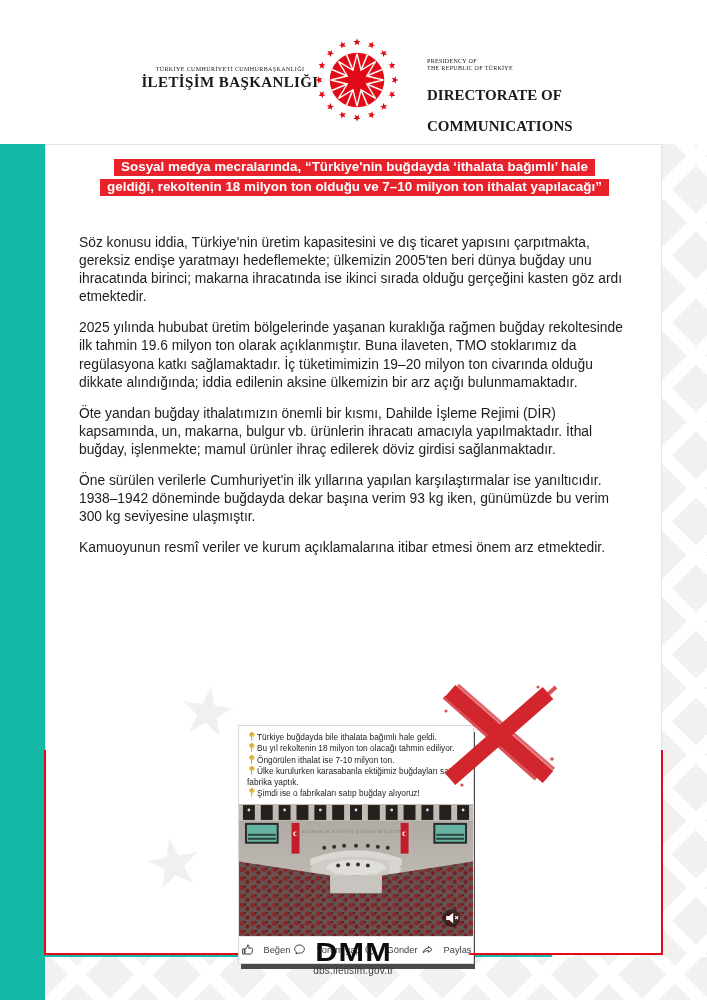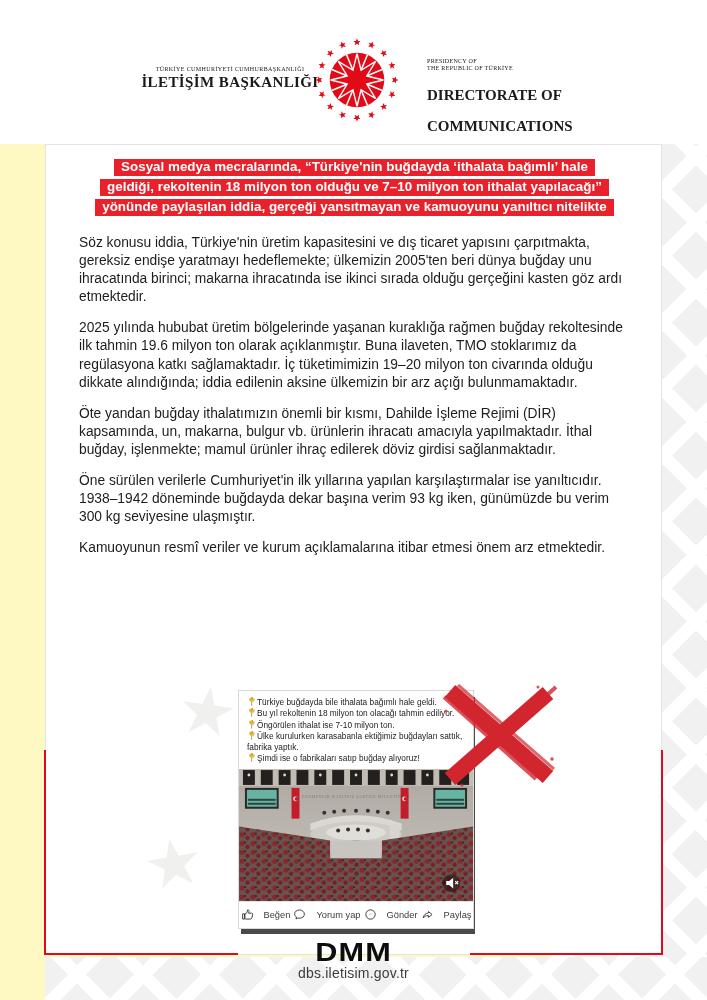--- a/index.html
+++ b/index.html
@@ -1,16 +1,16 @@
 <!DOCTYPE html>
 <html><head>
 <meta charset="utf-8">
 <style>
   html,body{margin:0;padding:0;background:#fff;}
-  .page{position:relative;width:707px;height:1000px;overflow:hidden;background:#fef9c3;
+  .page{position:relative;width:707px;height:1000px;overflow:hidden;background:#14b8a6;
         font-family:"Liberation Sans",sans-serif;}
   
   .bg-pat{position:absolute;background-color:#f1f1f2;
     background-image:
       repeating-linear-gradient(45deg, rgba(255,255,255,0) 0 34px, #ffffff 34px 47px),
       repeating-linear-gradient(-45deg, rgba(255,255,255,0) 0 34px, #ffffff 34px 47px);}
   .bg-right{left:552px;top:135px;width:155px;height:865px;}
   .bg-bottom{left:45px;top:957px;width:662px;height:43px;}
 
   
@@ -40,40 +40,40 @@
   
   .paras{position:absolute;left:33px;top:89px;width:556px;z-index:2;}
   .paras p{margin:0 0 13px 0;font-size:13.8px;line-height:18.1px;color:#1d1d1d;}
 
   
   .star-wm{position:absolute;color:#f0f0ee;font-size:66px;line-height:60px;z-index:1;}
   .star-1{left:132px;top:536px;transform:rotate(8deg);}
   .star-2{left:98px;top:688px;transform:rotate(-10deg);}
 
   
-  .post{position:absolute;left:192px;top:545px;width:236px;background:#fff;
+  .post{position:absolute;left:192px;top:580px;width:236px;background:#fff;
         border:1px solid #d9d9d9;box-sizing:border-box;z-index:3;
         box-shadow:2px 6px 0 -1px #4a4a4a;}
   .post-lines{padding:6px 8px 4px;}
   .sp-line{font-size:8.3px;line-height:11.3px;color:#1c1c1e;}
   .sp-line svg{vertical-align:-1px;margin-right:1px;}
   .post-img{display:block;width:234px;height:132px;}
   .fb-bar{display:flex;justify-content:space-around;align-items:center;height:26px;
           border-top:1px solid #e4e4e4;}
   .fb-item{display:flex;align-items:center;gap:10px;color:#3c3c3c;font-size:9.3px;cursor:pointer;}
   .fb-item svg{display:block;}
 
   
   .xmark{position:absolute;left:392px;top:536px;width:122px;height:110px;z-index:4;}
 
   
   .footer{position:absolute;left:45px;top:939px;width:617px;text-align:center;z-index:7;}
   .dmm{font-size:26px;font-weight:bold;color:#0d0d0d;letter-spacing:1px;
        transform:scaleX(1.18);display:inline-block;line-height:26px;}
-  .dmm-url{font-size:14px;color:#3c3c3c;margin-top:0px;letter-spacing:.2px;}
+  .dmm-url{font-size:10px;color:#3c3c3c;margin-top:0px;letter-spacing:.2px;}
 </style>
 </head>
 <body>
 
 <div class="page">
 
   <div class="bg-pat bg-right"></div>
   <div class="bg-pat bg-bottom"></div>
 
   <div class="hdr">
@@ -120,21 +120,21 @@
     </div>
   </div>
 
   <div class="card">
     <div class="star-wm star-1">★</div>
     <div class="star-wm star-2">★</div>
 
     <div class="hl">
       <span>Sosyal medya mecralarında, “Türkiye'nin buğdayda ‘ithalata bağımlı’ hale</span><br>
       <span>geldiği, rekoltenin 18 milyon ton olduğu ve 7–10 milyon ton ithalat yapılacağı”</span><br>
-      <span>yönünde paylaşılan iddia, gerçeği yansıtmayan ve kamuoyunu yanıltıcı nitelikte</span><br>
+      <br>
     </div>
 
     <div class="paras">
       <p>Söz konusu iddia, Türkiye'nin üretim kapasitesini ve dış ticaret yapısını çarpıtmakta, gereksiz endişe yaratmayı hedeflemekte; ülkemizin 2005'ten beri dünya buğday unu ihracatında birinci; makarna ihracatında ise ikinci sırada olduğu gerçeğini kasten göz ardı etmektedir.</p>
       <p>2025 yılında hububat üretim bölgelerinde yaşanan kuraklığa rağmen buğday rekoltesinde ilk tahmin 19.6 milyon ton olarak açıklanmıştır. Buna ilaveten, TMO stoklarımız da regülasyona katkı sağlamaktadır. İç tüketimimizin 19–20 milyon ton civarında olduğu dikkate alındığında; iddia edilenin aksine ülkemizin bir arz açığı bulunmamaktadır.</p>
       <p>Öte yandan buğday ithalatımızın önemli bir kısmı, Dahilde İşleme Rejimi (DİR) kapsamında, un, makarna, bulgur vb. ürünlerin ihracatı amacıyla yapılmaktadır. İthal buğday, işlenmekte; mamul ürünler ihraç edilerek döviz girdisi sağlanmaktadır.</p>
       <p>Öne sürülen verilerle Cumhuriyet'in ilk yıllarına yapılan karşılaştırmalar ise yanıltıcıdır. 1938–1942 döneminde buğdayda dekar başına verim 93 kg iken, günümüzde bu verim 300 kg seviyesine ulaşmıştır.</p>
       <p>Kamuoyunun resmî veriler ve kurum açıklamalarına itibar etmesi önem arz etmektedir.</p>
     </div>
 

